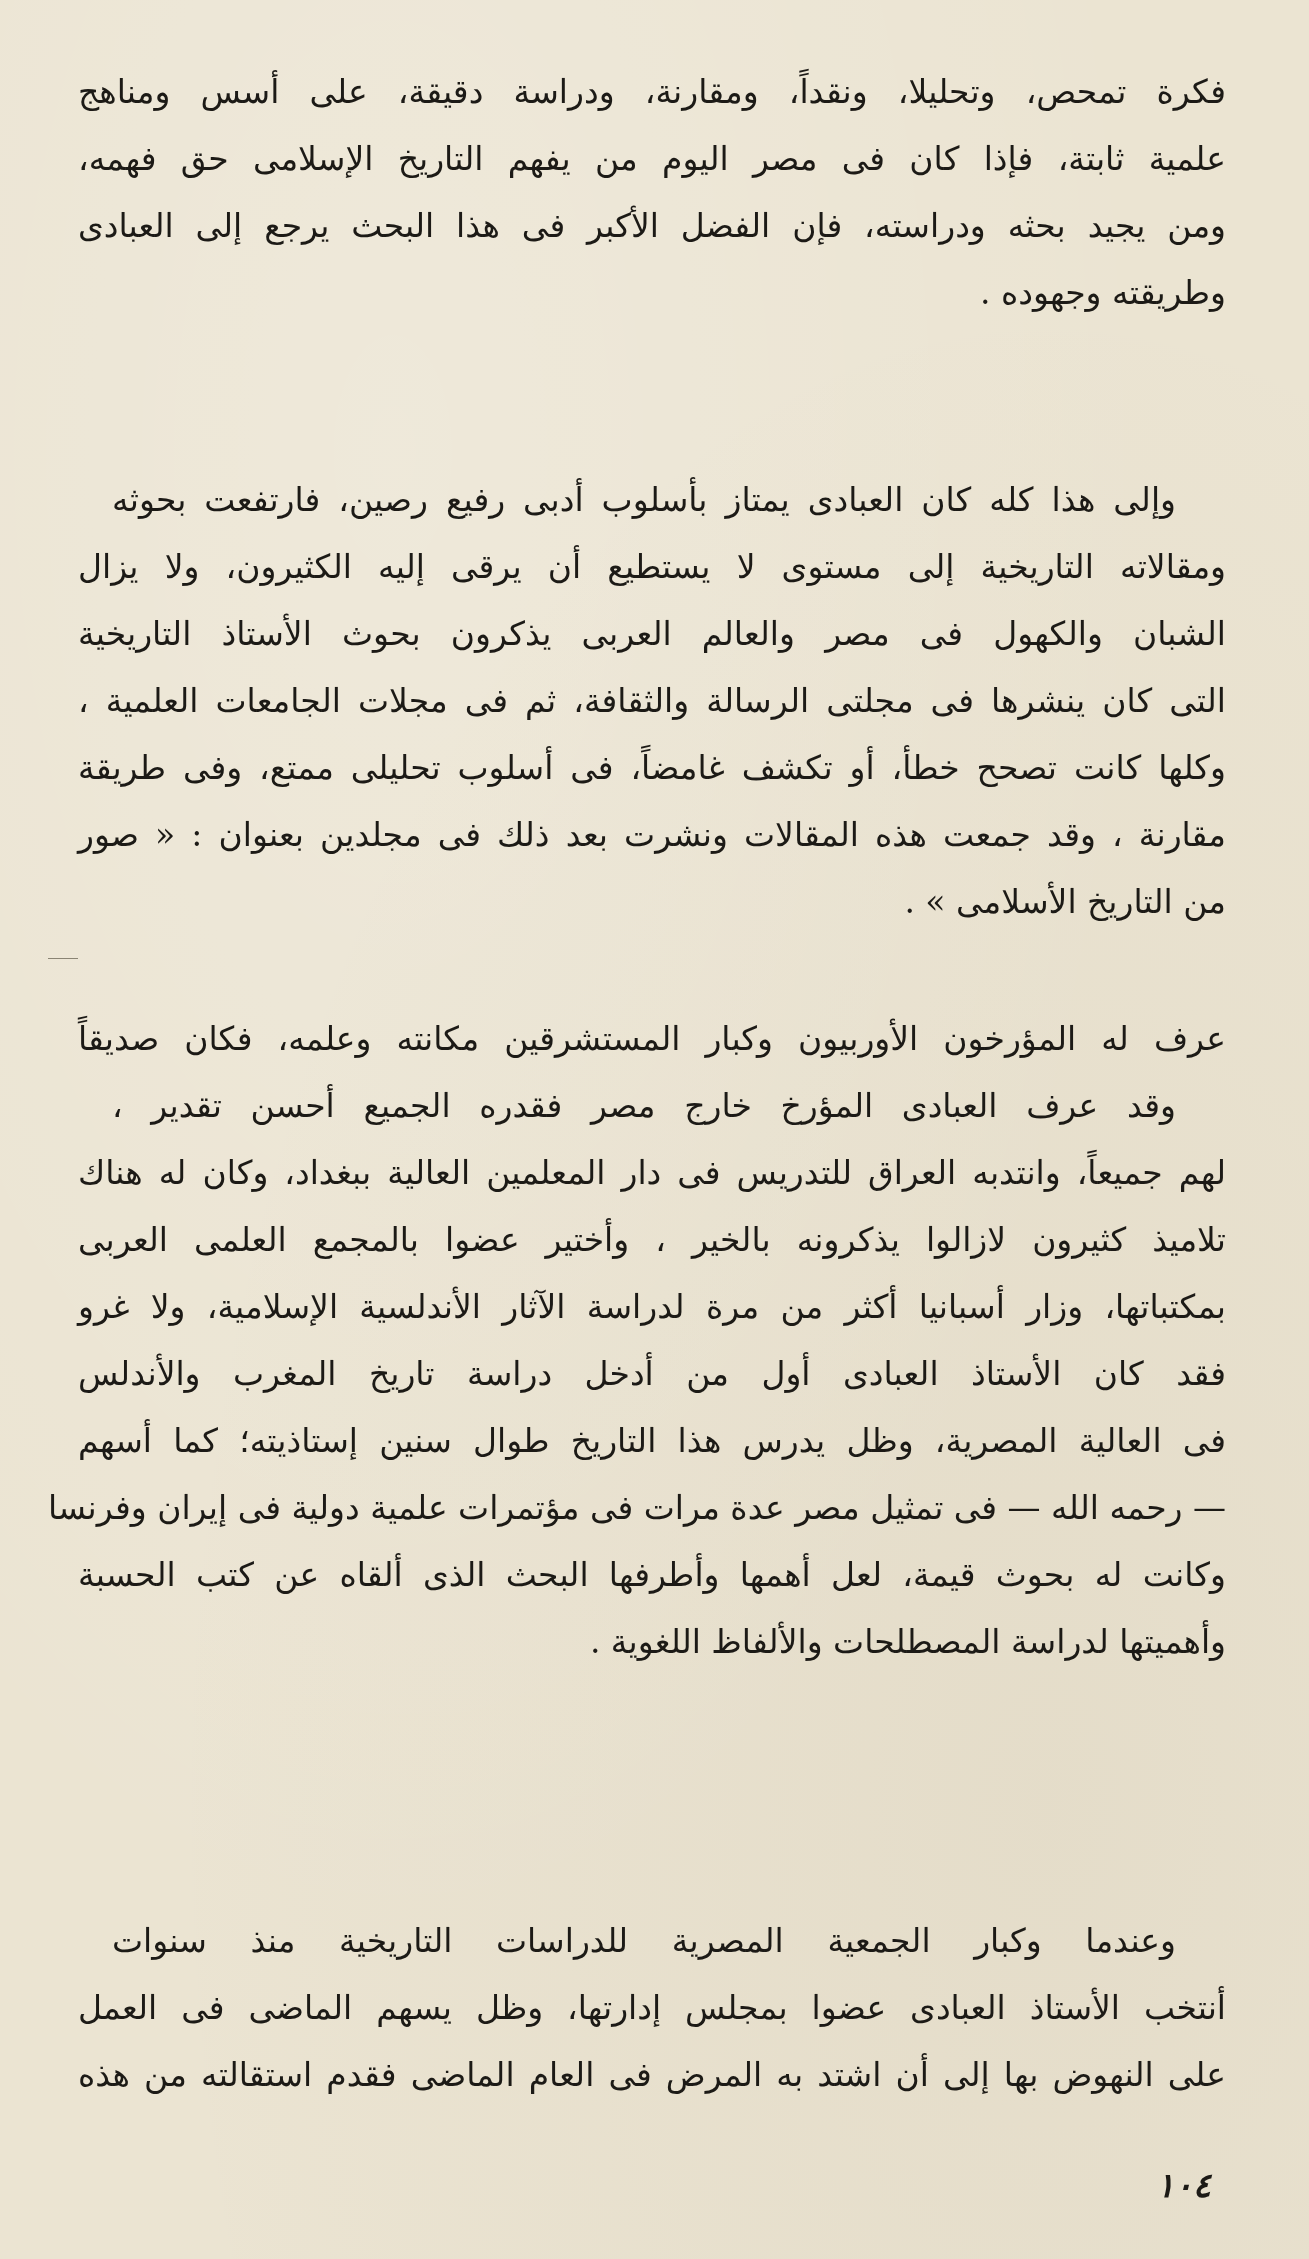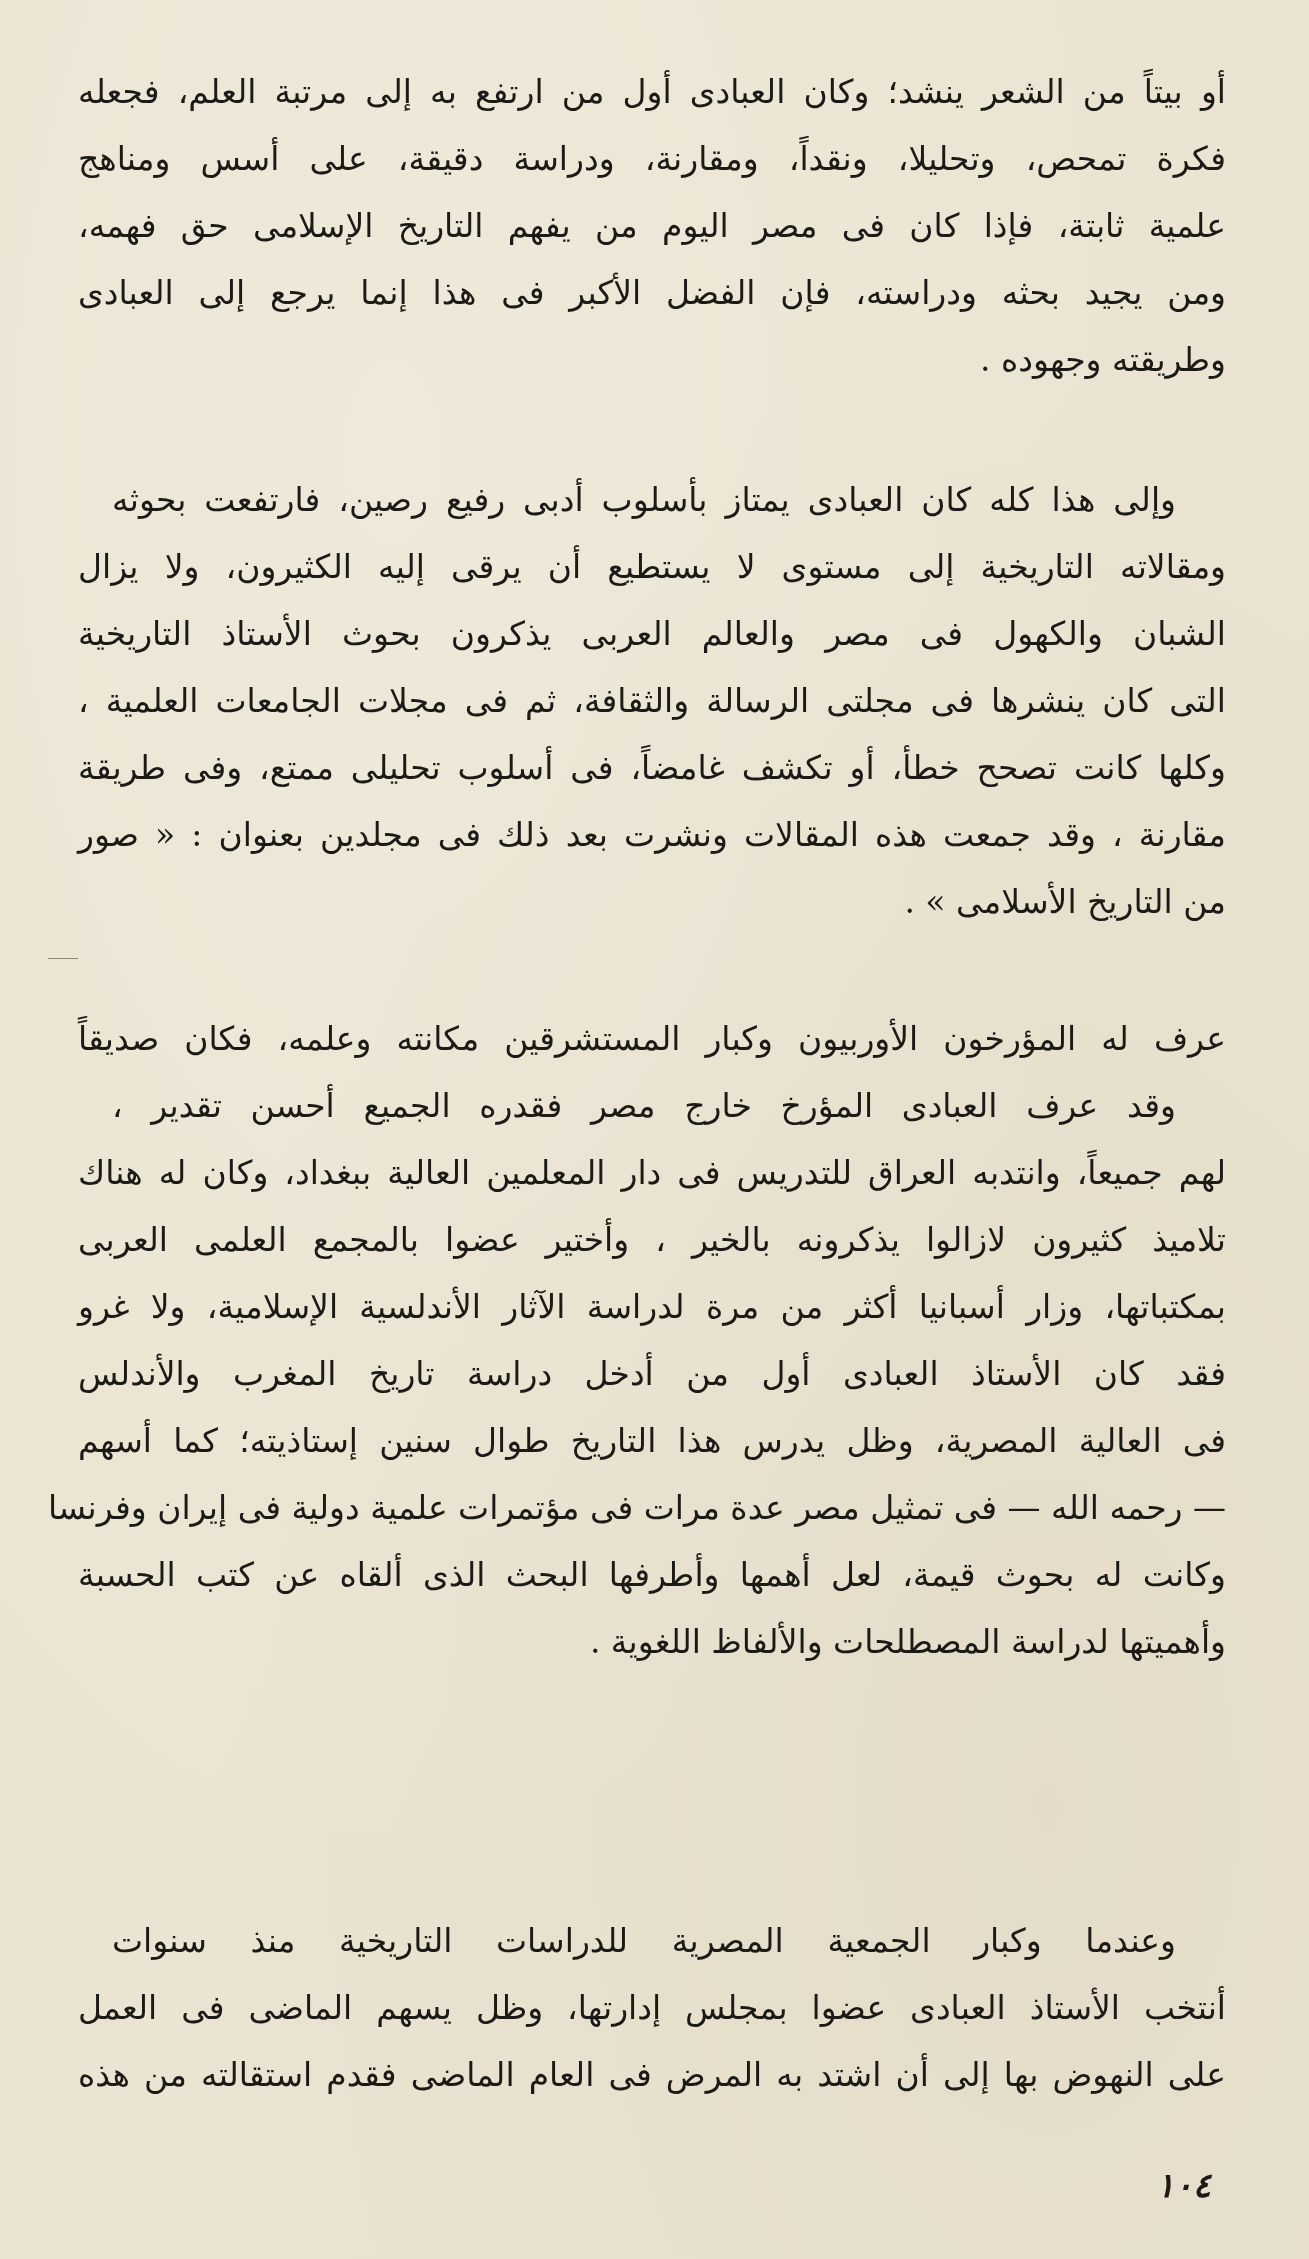--- a/index.html
+++ b/index.html
@@ -73,24 +73,23 @@
     }
   </style>
 </head>
 <body>
 
 <div class="page">
 
   <div class="margin-mark"></div>
 
   <div class="text-block para1">
-    <span class="line">أو بيتاً من الشعر ينشد؛ وكان العبادى أول من ارتفع به إلى مرتبة العلم، فجعله</span>
     <span class="line">فكرة تمحص، وتحليلا، ونقداً، ومقارنة، ودراسة دقيقة، على أسس ومناهج</span>
     <span class="line">علمية ثابتة، فإذا كان فى مصر اليوم من يفهم التاريخ الإسلامى حق فهمه،</span>
-    <span class="line">ومن يجيد بحثه ودراسته، فإن الفضل الأكبر فى هذا إنما يرجع إلى العبادى</span>
+    <span class="line">ومن يجيد بحثه ودراسته، فإن الفضل الأكبر فى هذا البحث يرجع إلى العبادى</span>
     <span class="line last">وطريقته وجهوده .</span>
   </div>
 
   <div class="text-block para2">
     <span class="line indent">وإلى هذا كله كان العبادى يمتاز بأسلوب أدبى رفيع رصين، فارتفعت بحوثه</span>
     <span class="line">ومقالاته التاريخية إلى مستوى لا يستطيع أن يرقى إليه الكثيرون، ولا يزال</span>
     <span class="line">الشبان والكهول فى مصر والعالم العربى يذكرون بحوث الأستاذ التاريخية</span>
     <span class="line">التى كان ينشرها فى مجلتى الرسالة والثقافة، ثم فى مجلات الجامعات العلمية ،</span>
     <span class="line">وكلها كانت تصحح خطأ، أو تكشف غامضاً، فى أسلوب تحليلى ممتع، وفى طريقة</span>
     <span class="line">مقارنة ، وقد جمعت هذه المقالات ونشرت بعد ذلك فى مجلدين بعنوان : « صور</span>

